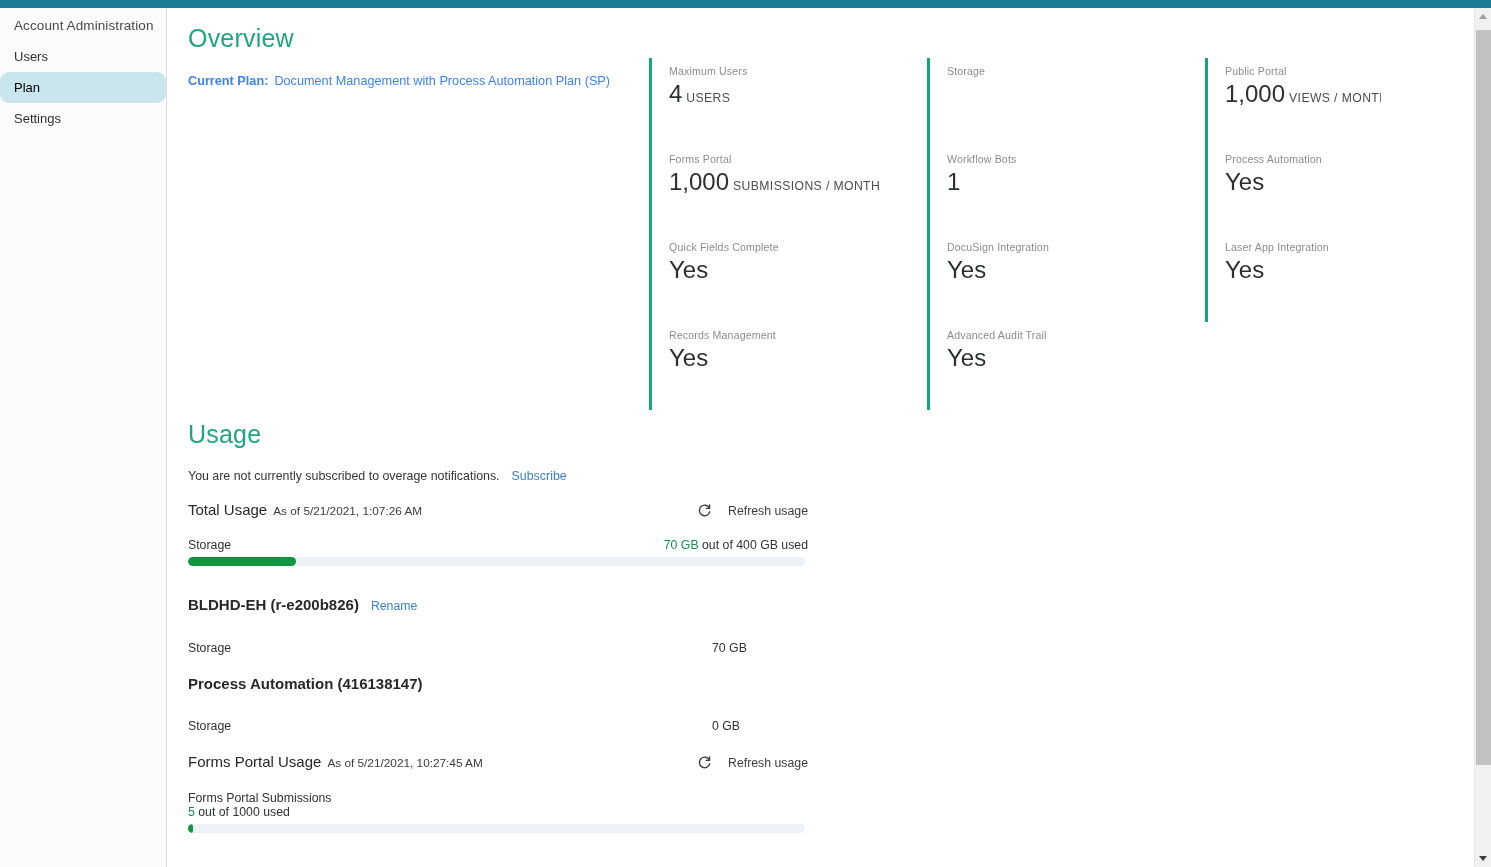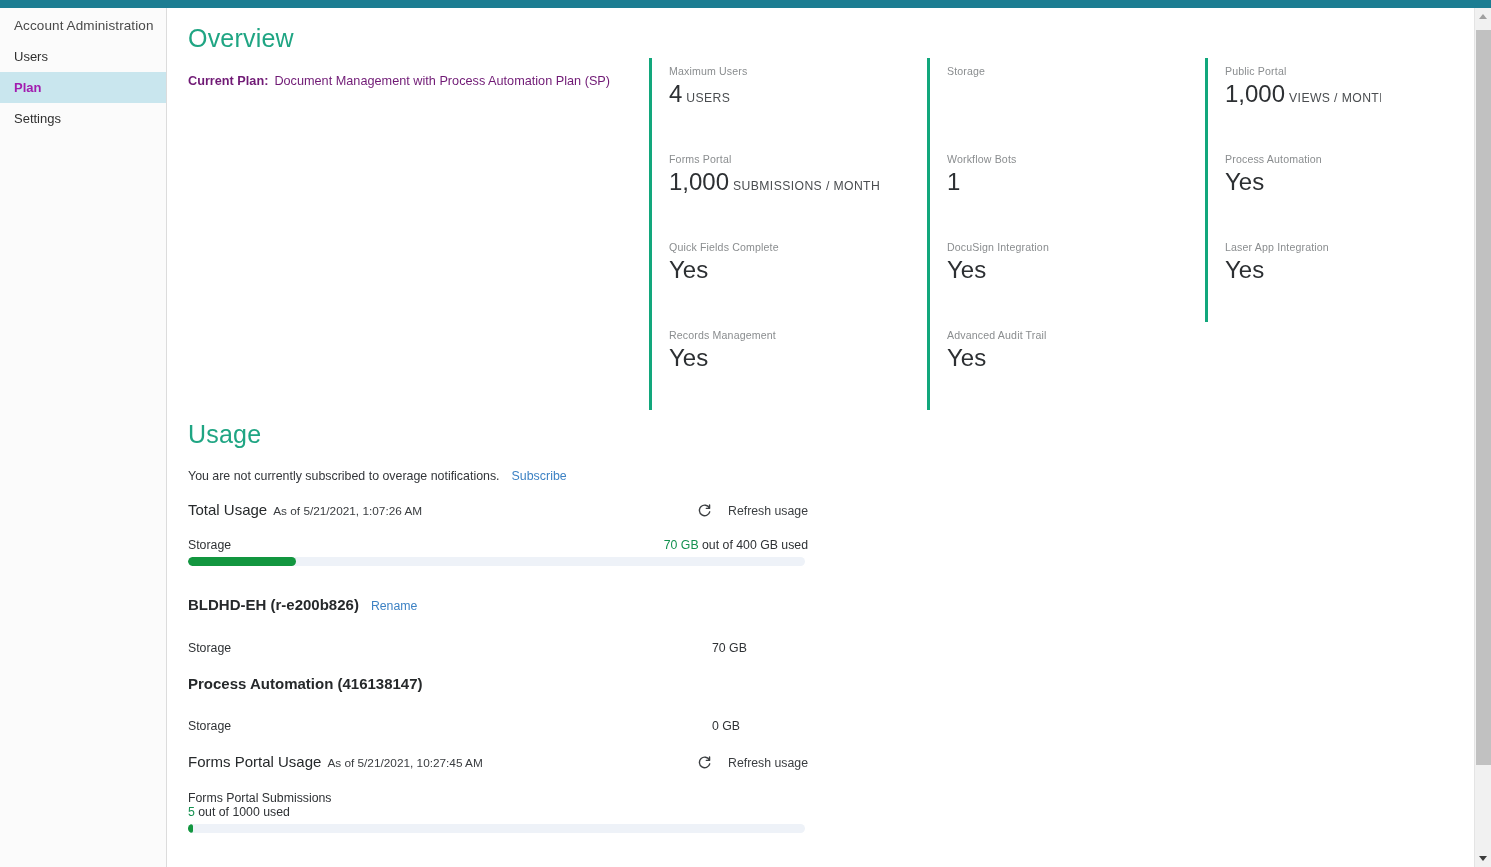--- a/index.html
+++ b/index.html
@@ -47,22 +47,23 @@
   }
   .nav-item {
     padding: 8px 14px;
     font-size: 13px;
     color: #303030;
     cursor: pointer;
     white-space: nowrap;
   }
   .nav-item.active {
     background: #c9e6ee;
-    color: #a21caf;
-    font-weight: bold;
+    color: #000000;
+    font-weight: normal;
+    border-radius: 9px;
   }
 
   
   .content {
     position: absolute;
     top: 8px; left: 168px;
     width: 1213px;
     height: 859px;
     background: #ffffff;
     overflow: hidden;
@@ -75,21 +76,21 @@
     color: #1fa583;
     letter-spacing: .2px;
   }
   #overview-title { left: 20px; top: 16px; }
   #usage-title    { left: 20px; top: 412px; }
 
   .current-plan-row {
     position: absolute;
     left: 20px; top: 66px;
     font-size: 12.7px;
-    color: #701a75;
+    color: #3b82f6;
     white-space: nowrap;
   }
   .current-plan-row b { font-weight: bold; }
   .current-plan-row .plan-val { margin-left: 6px; }
 
   
   .cards { position: absolute; left: 449px; top: 50px; width: 760px; }
   .card-row { display: flex; padding-left: 32px; }
   .card {
     width: 278px;

